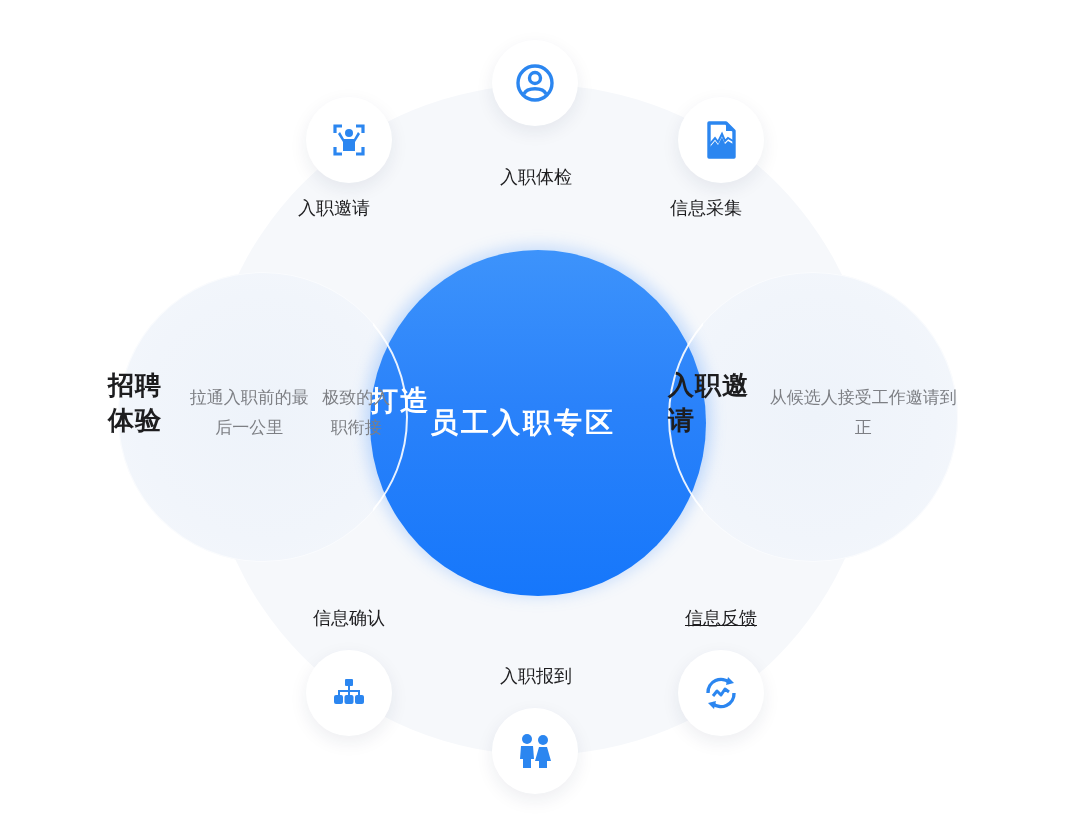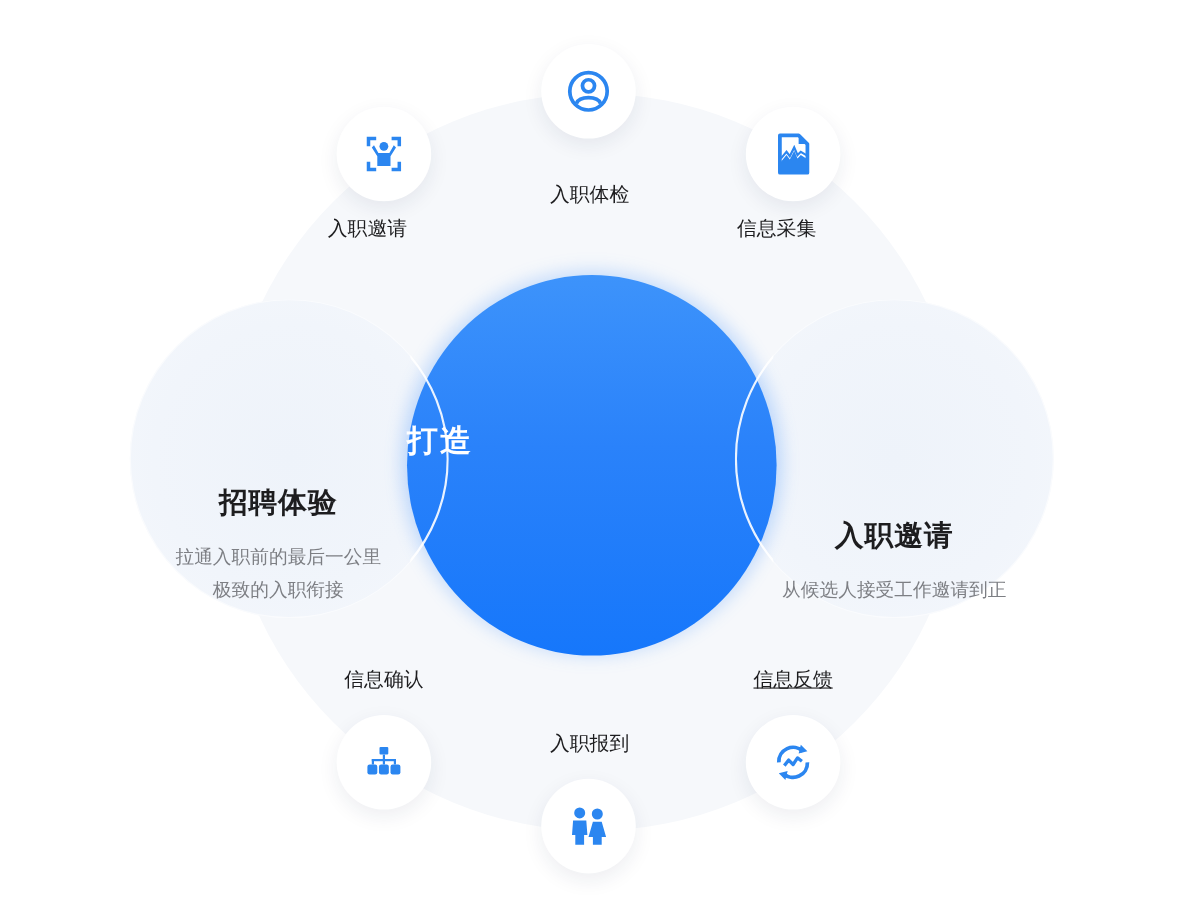--- a/index.html
+++ b/index.html
@@ -42,21 +42,21 @@
   .center-text {
     position: absolute; left: 370px; top: 250px; width: 336px; height: 346px;
     display: flex; align-items: center; justify-content: flex-start;
     color: #ffffff; font-weight: bold;
   }
   .center-line1 { font-size: 28px; letter-spacing: 2px; margin-bottom: 22px; margin-top: -22px; }
   .center-line2 { font-size: 28px; letter-spacing: 3px; }
 
   .side-text {
     position: absolute; width: 290px; height: 290px;
-    display: flex; flex-direction: column; align-items: center; justify-content: flex-end;
+    display: flex; align-items: center; justify-content: space-between;
     padding-top: 10px;
   }
   .side-text.left { left: 108px; top: 262px; }
   .side-text.right { left: 668px; top: 262px; }
   .side-title { font-size: 26px; font-weight: bold; color: #1d1d1f; margin-bottom: 18px; letter-spacing: 1px; }
   .side-desc { font-size: 17px; color: #7d7f84; line-height: 30px; text-align: center; }
 
   .node {
     position: absolute; width: 86px; height: 86px; border-radius: 50%; background: #ffffff;
     box-shadow: 0 6px 18px rgba(20,40,80,0.08);
@@ -75,20 +75,21 @@
   <div class="side-circle side-left"></div>
   <div class="side-circle side-right"></div>
 
   <div class="center-glow"></div>
   <div class="center-circle"></div>
   <div class="lens lens-left"></div>
   <div class="lens lens-right"></div>
 
   <div class="center-text">
     <div class="center-line1">打造</div>
+    <div class="center-line2">员工入职专区</div>
   </div>
 
   <div class="side-text left">
     <div class="side-title">招聘体验</div>
     <div class="side-desc">拉通入职前的最后一公里</div>
     <div class="side-desc">极致的入职衔接</div>
   </div>
 
   <div class="side-text right">
     <div class="side-title">入职邀请</div>

